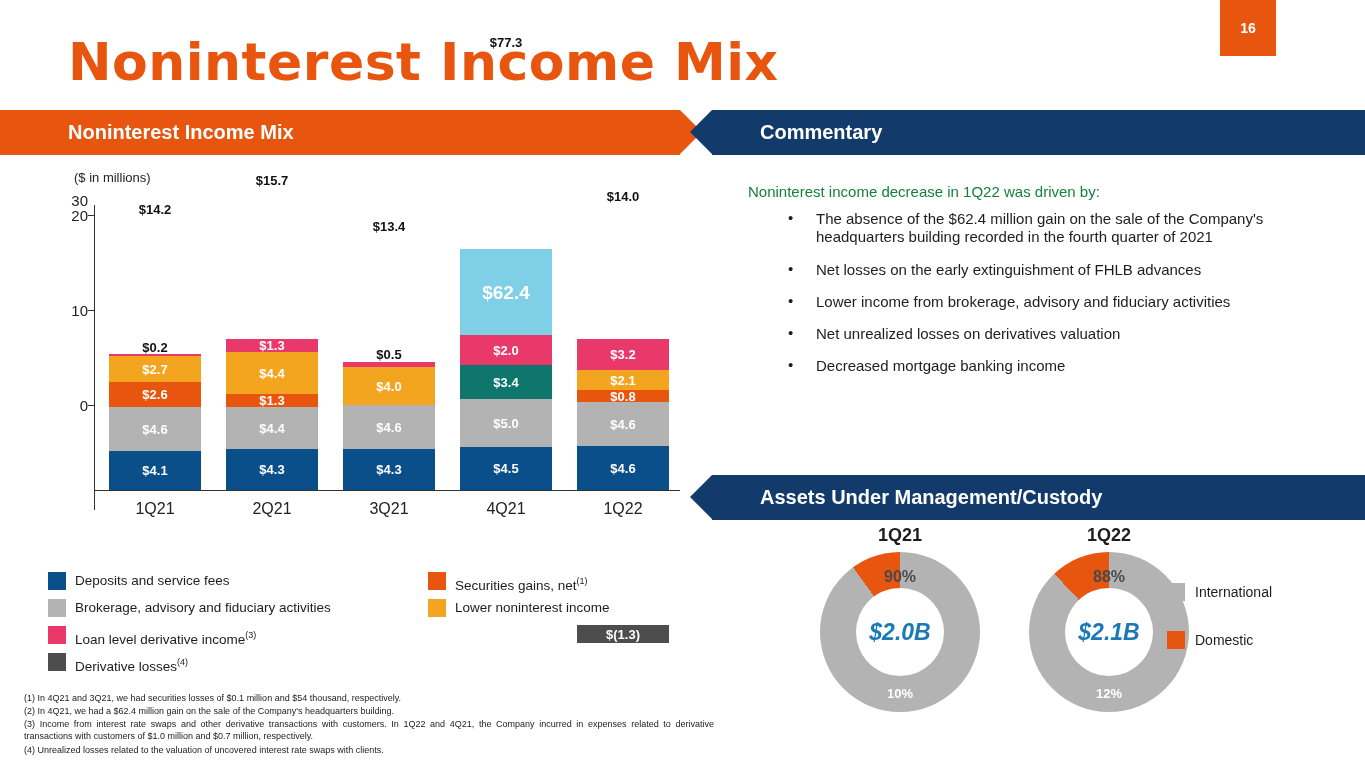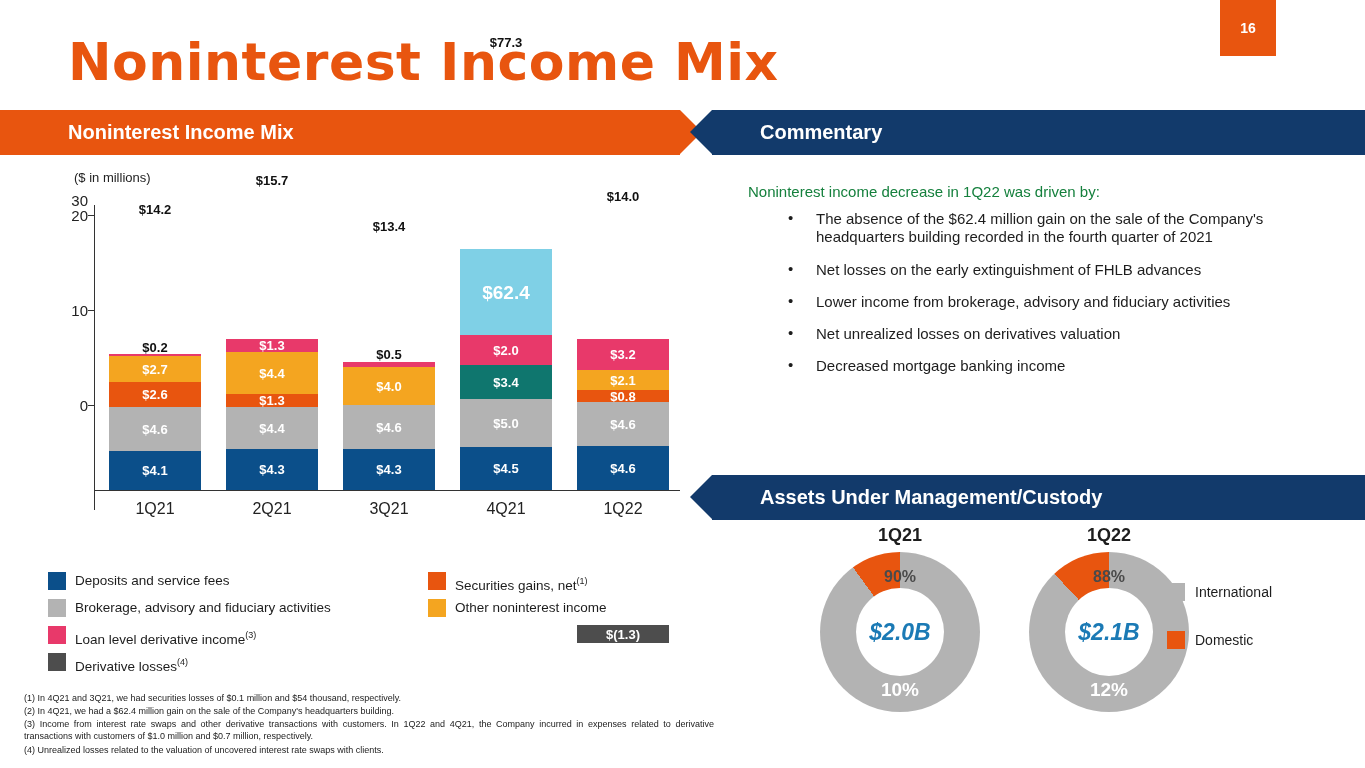--- a/index.html
+++ b/index.html
@@ -128,21 +128,21 @@
   .donut-wrap { position:absolute; width:200px; }
   .donut-title { text-align:center; font-size:18px; font-weight:bold; color:#1d1d1d; margin-bottom:6px; }
   .donut { position:relative; width:160px; height:160px; margin:0 auto; border-radius:50%; }
   .donut-hole {
     position:absolute; left:36px; top:36px; width:88px; height:88px;
     background:#fff; border-radius:50%;
     display:flex; align-items:center; justify-content:center;
   }
   .donut-center { font-size:23px; font-weight:bold; font-style:italic; color:#1b7ab5; }
   .donut-top-pct { position:absolute; top:16px; left:0; width:100%; text-align:center; font-size:16px; font-weight:bold; color:#4a4a4a; }
-  .donut-bot-pct { position:absolute; bottom:11px; left:0; width:100%; text-align:center; font-size:19px; font-weight:bold; color:#ffffff; }
+  .donut-bot-pct { position:absolute; bottom:11px; left:0; width:100%; text-align:center; font-size:13px; font-weight:bold; color:#ffffff; }
   .donut-legend { position:absolute; left:455px; top:58px; }
   .donut-legend .legend-row2 { display:flex; align-items:center; margin-bottom:30px; }
   .donut-legend .sw { width:18px; height:18px; margin-right:10px; }
   .donut-legend .lb { font-size:14px; color:#1d1d1d; }
 </style>
 </head>
 <body>
 
 <div class="page">
 
@@ -292,21 +292,21 @@
         <div class="legend-label"><span>Securities gains, net</span><sup>(1)</sup></div>
       </div>
     </div>
     <div class="legend-row">
       <div class="legend-item" style="left:0;">
         <div class="legend-swatch" style="background:#b3b3b3;"></div>
         <div class="legend-label"><span>Brokerage, advisory and fiduciary activities</span></div>
       </div>
       <div class="legend-item" style="left:380px;">
         <div class="legend-swatch" style="background:#f4a520;"></div>
-        <div class="legend-label"><span>Other noninterest income</span></div>
+        <div class="legend-label"><span>Lower noninterest income</span></div>
       </div>
     </div>
     <div class="legend-row">
       <div class="legend-item" style="left:0;">
         <div class="legend-swatch" style="background:#e8396a;"></div>
         <div class="legend-label"><span>Loan level derivative income</span><sup>(3)</sup></div>
       </div>
     </div>
     <div class="legend-row">
       <div class="legend-item" style="left:0;">

